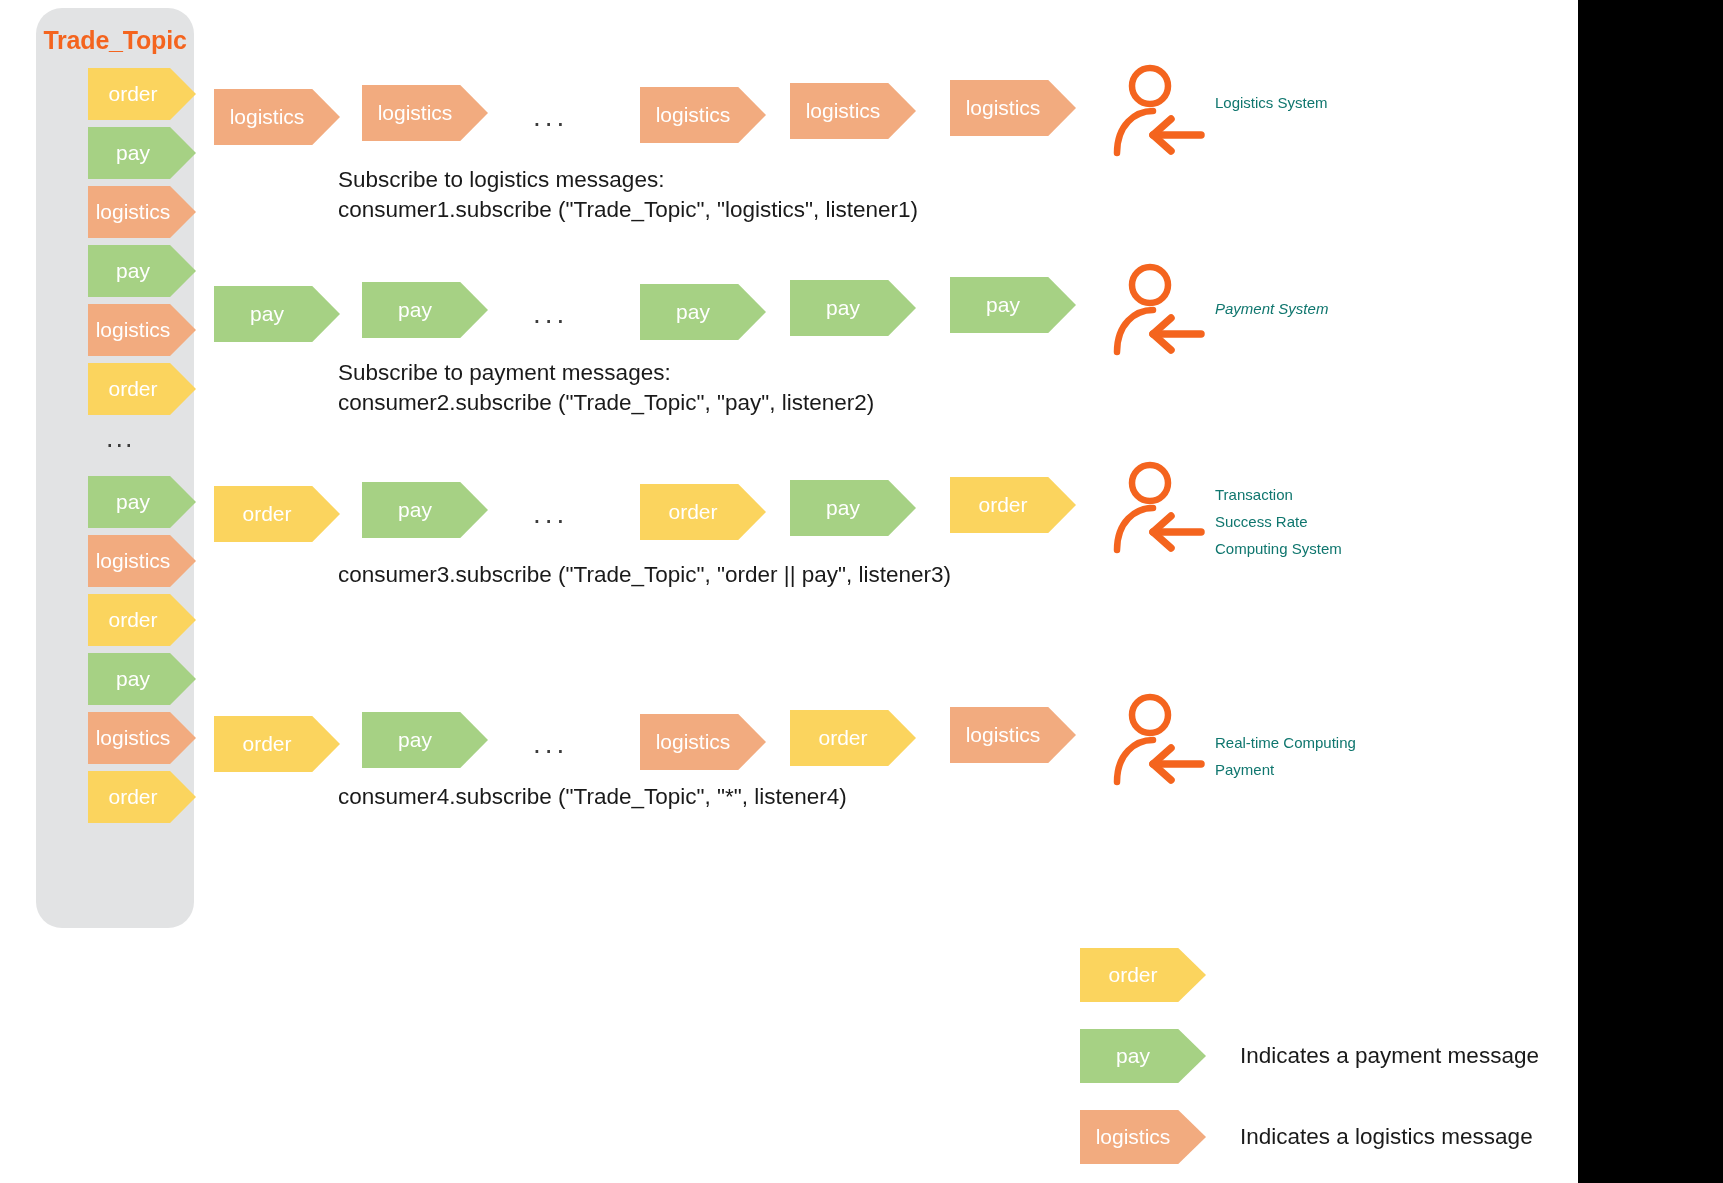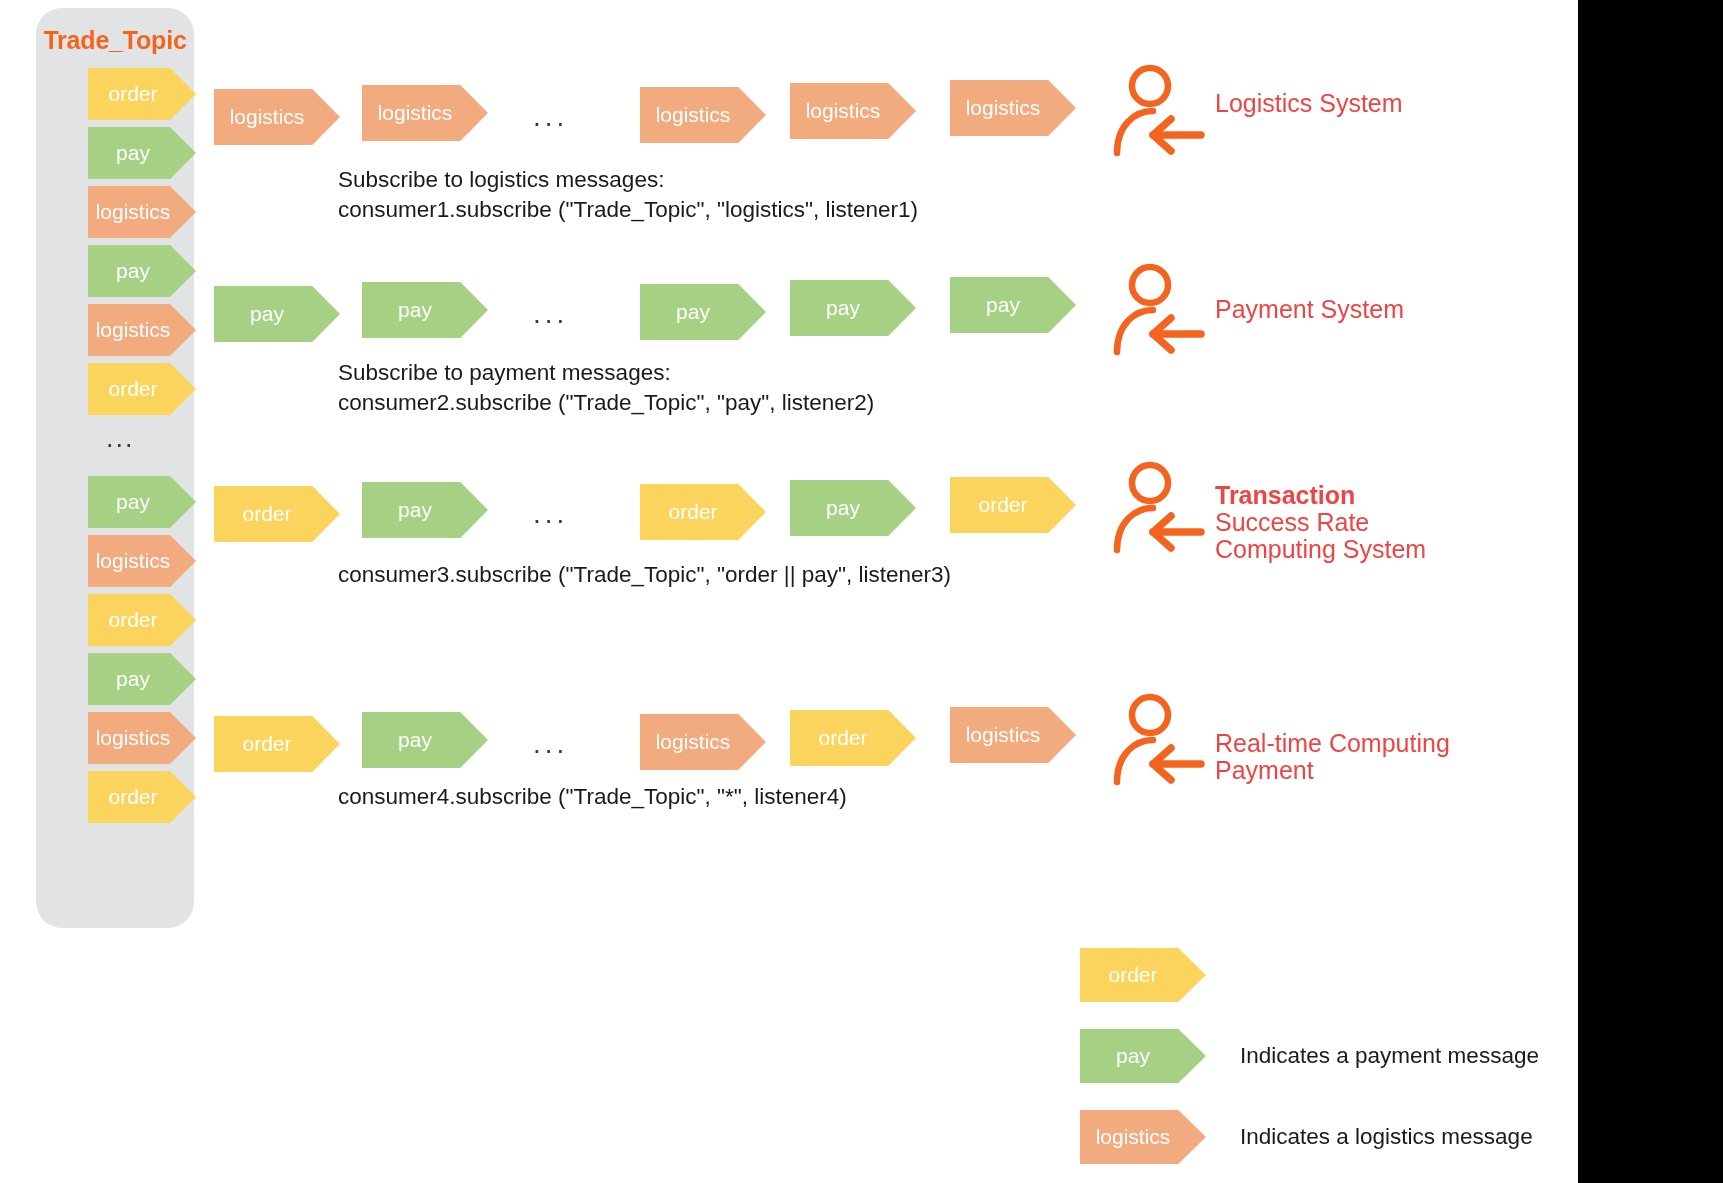--- a/index.html
+++ b/index.html
@@ -108,22 +108,22 @@
   }
 
   
   .consumer {
     position: absolute;
     width: 92px;
     height: 96px;
   }
   .consumer-label {
     position: absolute;
-    font-size: 25px;
-    color: #ef4444;
+    font-size: 15px;
+    color: #0f766e;
     line-height: 30px;
     white-space: nowrap;
   }
 
   
   .legend-row { position: absolute; }
   .legend-arrow {
     position: absolute;
     left: 0;
     top: 0;
@@ -205,39 +205,39 @@
       <div class="caption" style="left: 338px; top: 352px; margin-top: 6px;">
         <div>Subscribe to payment messages:</div>
         <div>consumer2.subscribe ("Trade_Topic", "pay", listener2)</div>
       </div>
       <div class="consumer" style="left: 1113px; top: 262px;"><svg viewBox="0 0 92 96" width="92" height="96">
           <circle cx="37" cy="23" r="18" fill="none" stroke="#f4641e" stroke-width="6.5"></circle>
           <path d="M4 90 C4 62 22 48 40 48" fill="none" stroke="#f4641e" stroke-width="6.5" stroke-linecap="round"></path>
           <path d="M88 72 L40 72" fill="none" stroke="#f4641e" stroke-width="7.5" stroke-linecap="round"></path>
           <path d="M58 56 L40 72 L58 88" fill="none" stroke="#f4641e" stroke-width="7.5" stroke-linecap="round" stroke-linejoin="round"></path>
         </svg></div>
-      <div class="consumer-label" style="left: 1215px; top: 294px;">Payment System</div>
+      <div class="consumer-label" style="left: 1215px; top: 294px; font-style: italic;">Payment System</div>
       <div class="flow-row" style="top: 472px; height: 60px; width: 1578px;">
         <div class="flow-arrow" style="left: 214px; top: 14px; background: rgb(251, 212, 94);">order</div>
         <div class="flow-arrow" style="left: 362px; top: 10px; background: rgb(166, 209, 132);">pay</div>
         <div class="flow-dots" style="left: 533px; top: 14px;">...</div>
         <div class="flow-arrow" style="left: 640px; top: 12px; background: rgb(251, 212, 94);">order</div>
         <div class="flow-arrow" style="left: 790px; top: 8px; background: rgb(166, 209, 132);">pay</div>
         <div class="flow-arrow" style="left: 950px; top: 5px; background: rgb(251, 212, 94);">order</div>
       </div>
       <div class="caption" style="left: 338px; top: 560px;">
         <div>consumer3.subscribe ("Trade_Topic", "order || pay", listener3)</div>
       </div>
       <div class="consumer" style="left: 1113px; top: 460px;"><svg viewBox="0 0 92 96" width="92" height="96">
           <circle cx="37" cy="23" r="18" fill="none" stroke="#f4641e" stroke-width="6.5"></circle>
           <path d="M4 90 C4 62 22 48 40 48" fill="none" stroke="#f4641e" stroke-width="6.5" stroke-linecap="round"></path>
           <path d="M88 72 L40 72" fill="none" stroke="#f4641e" stroke-width="7.5" stroke-linecap="round"></path>
           <path d="M58 56 L40 72 L58 88" fill="none" stroke="#f4641e" stroke-width="7.5" stroke-linecap="round" stroke-linejoin="round"></path>
         </svg></div>
-      <div class="consumer-label" style="left: 1215px; top: 480px; font-weight: bold;">Transaction</div>
+      <div class="consumer-label" style="left: 1215px; top: 480px;">Transaction</div>
       <div class="consumer-label" style="left: 1215px; top: 507px;">Success Rate</div>
       <div class="consumer-label" style="left: 1215px; top: 534px;">Computing System</div>
       <div class="flow-row" style="top: 702px; height: 60px; width: 1578px;">
         <div class="flow-arrow" style="left: 214px; top: 14px; background: rgb(251, 212, 94);">order</div>
         <div class="flow-arrow" style="left: 362px; top: 10px; background: rgb(166, 209, 132);">pay</div>
         <div class="flow-dots" style="left: 533px; top: 14px;">...</div>
         <div class="flow-arrow" style="left: 640px; top: 12px; background: rgb(242, 171, 127);">logistics</div>
         <div class="flow-arrow" style="left: 790px; top: 8px; background: rgb(251, 212, 94);">order</div>
         <div class="flow-arrow" style="left: 950px; top: 5px; background: rgb(242, 171, 127);">logistics</div>
       </div>

